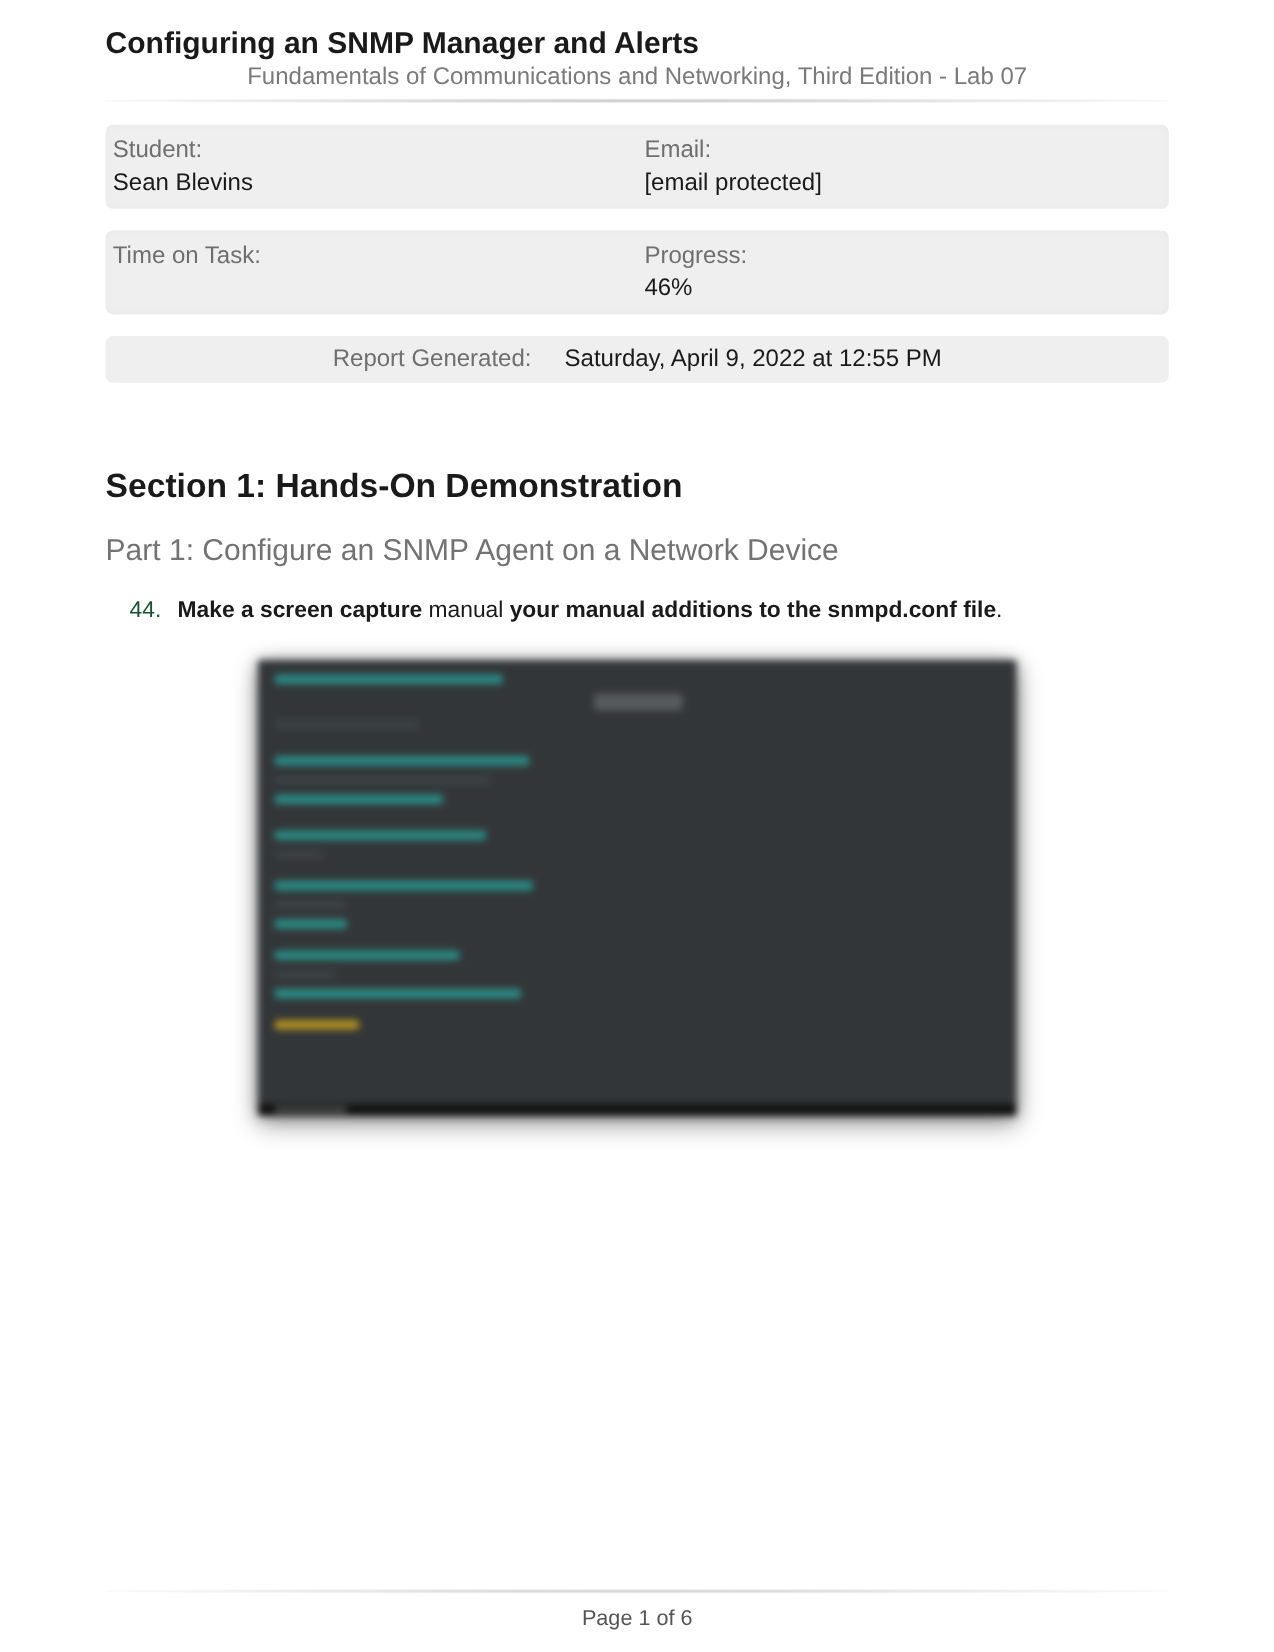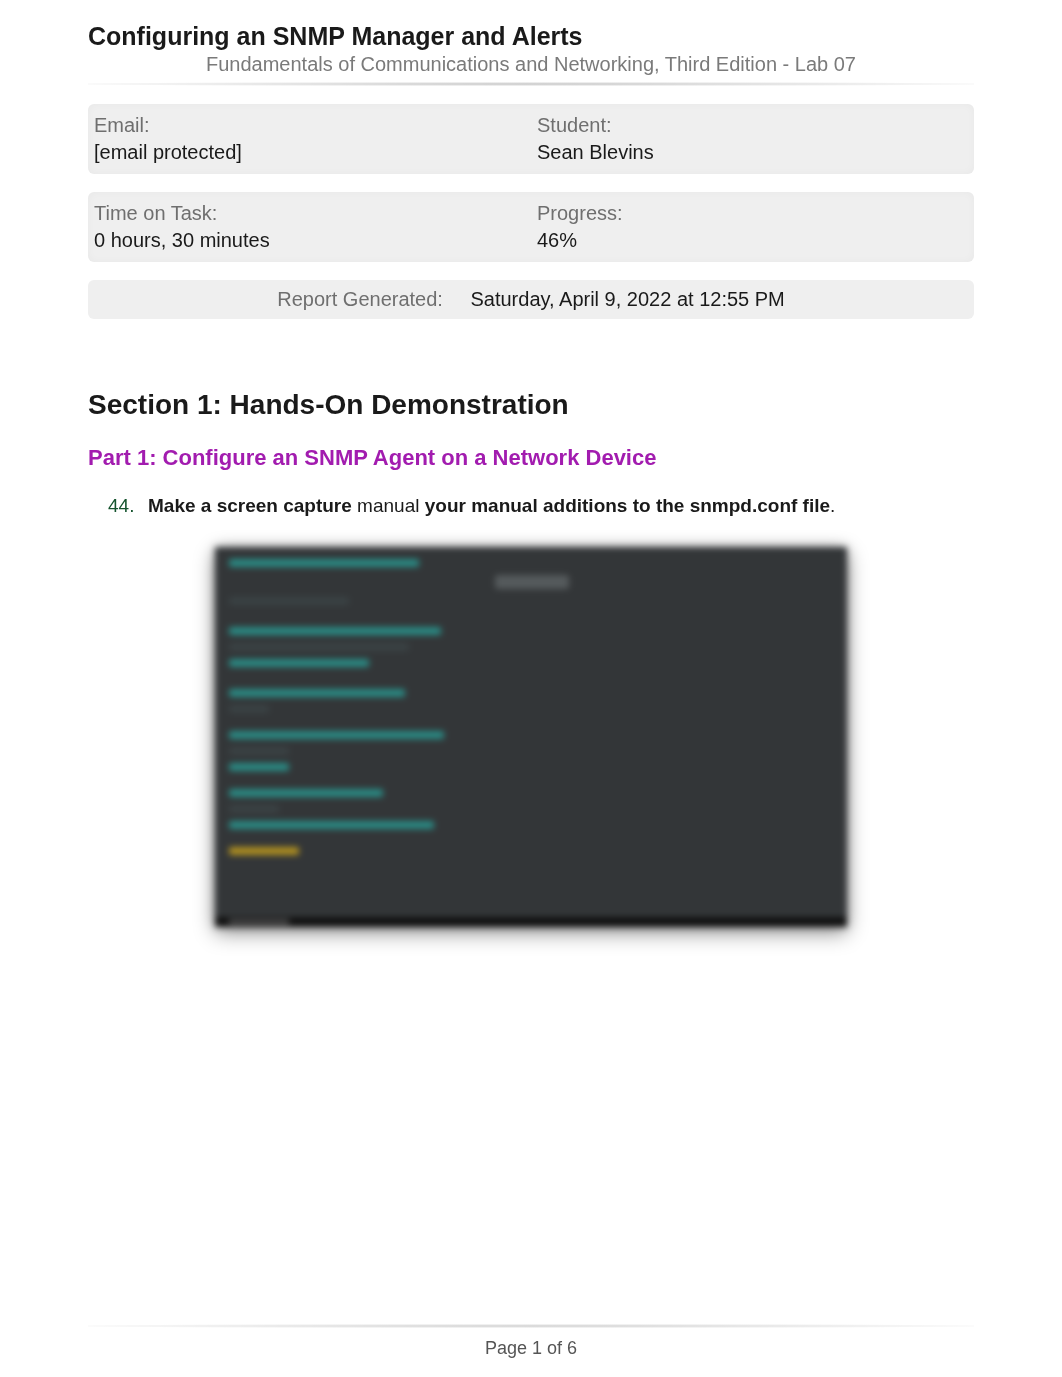--- a/index.html
+++ b/index.html
@@ -71,23 +71,23 @@
     .report-value {
       color: #1a1a1a;
     }
     .section-heading {
       font-size: 28px;
       font-weight: bold;
       color: #1a1a1a;
       margin-bottom: 24px;
     }
     .part-heading {
-      font-size: 22px;
-      font-weight: bold;
-      color: #a21caf;
+      font-size: 25px;
+      font-weight: normal;
+      color: #737373;
       margin-bottom: 24px;
     }
     .task-row {
       display: flex;
       font-size: 19px;
       margin-bottom: 30px;
       padding-left: 20px;
     }
     .task-number {
       width: 40px;
@@ -167,33 +167,32 @@
 </head>
 <body>
 
 <div class="page">
   <div class="title">Configuring an SNMP Manager and Alerts</div>
   <div class="subtitle">Fundamentals of Communications and Networking, Third Edition - Lab 07</div>
   <div class="header-rule"></div>
 
   <div class="info-block">
     <div class="info-col">
+      <div class="info-label">Student:</div>
+      <div class="info-value">Sean Blevins</div>
+    </div>
+    <div class="info-col">
       <div class="info-label">Email:</div>
       <div class="info-value">[email protected]</div>
     </div>
-    <div class="info-col">
-      <div class="info-label">Student:</div>
-      <div class="info-value">Sean Blevins</div>
-    </div>
   </div>
 
   <div class="info-block">
     <div class="info-col">
       <div class="info-label">Time on Task:</div>
-      <div class="info-value">0 hours, 30 minutes</div>
     </div>
     <div class="info-col">
       <div class="info-label">Progress:</div>
       <div class="info-value">46%</div>
     </div>
   </div>
 
   <div class="report-row">
     <span class="report-label">Report Generated:</span>
     <span class="report-value">Saturday, April 9, 2022 at 12:55 PM</span>

